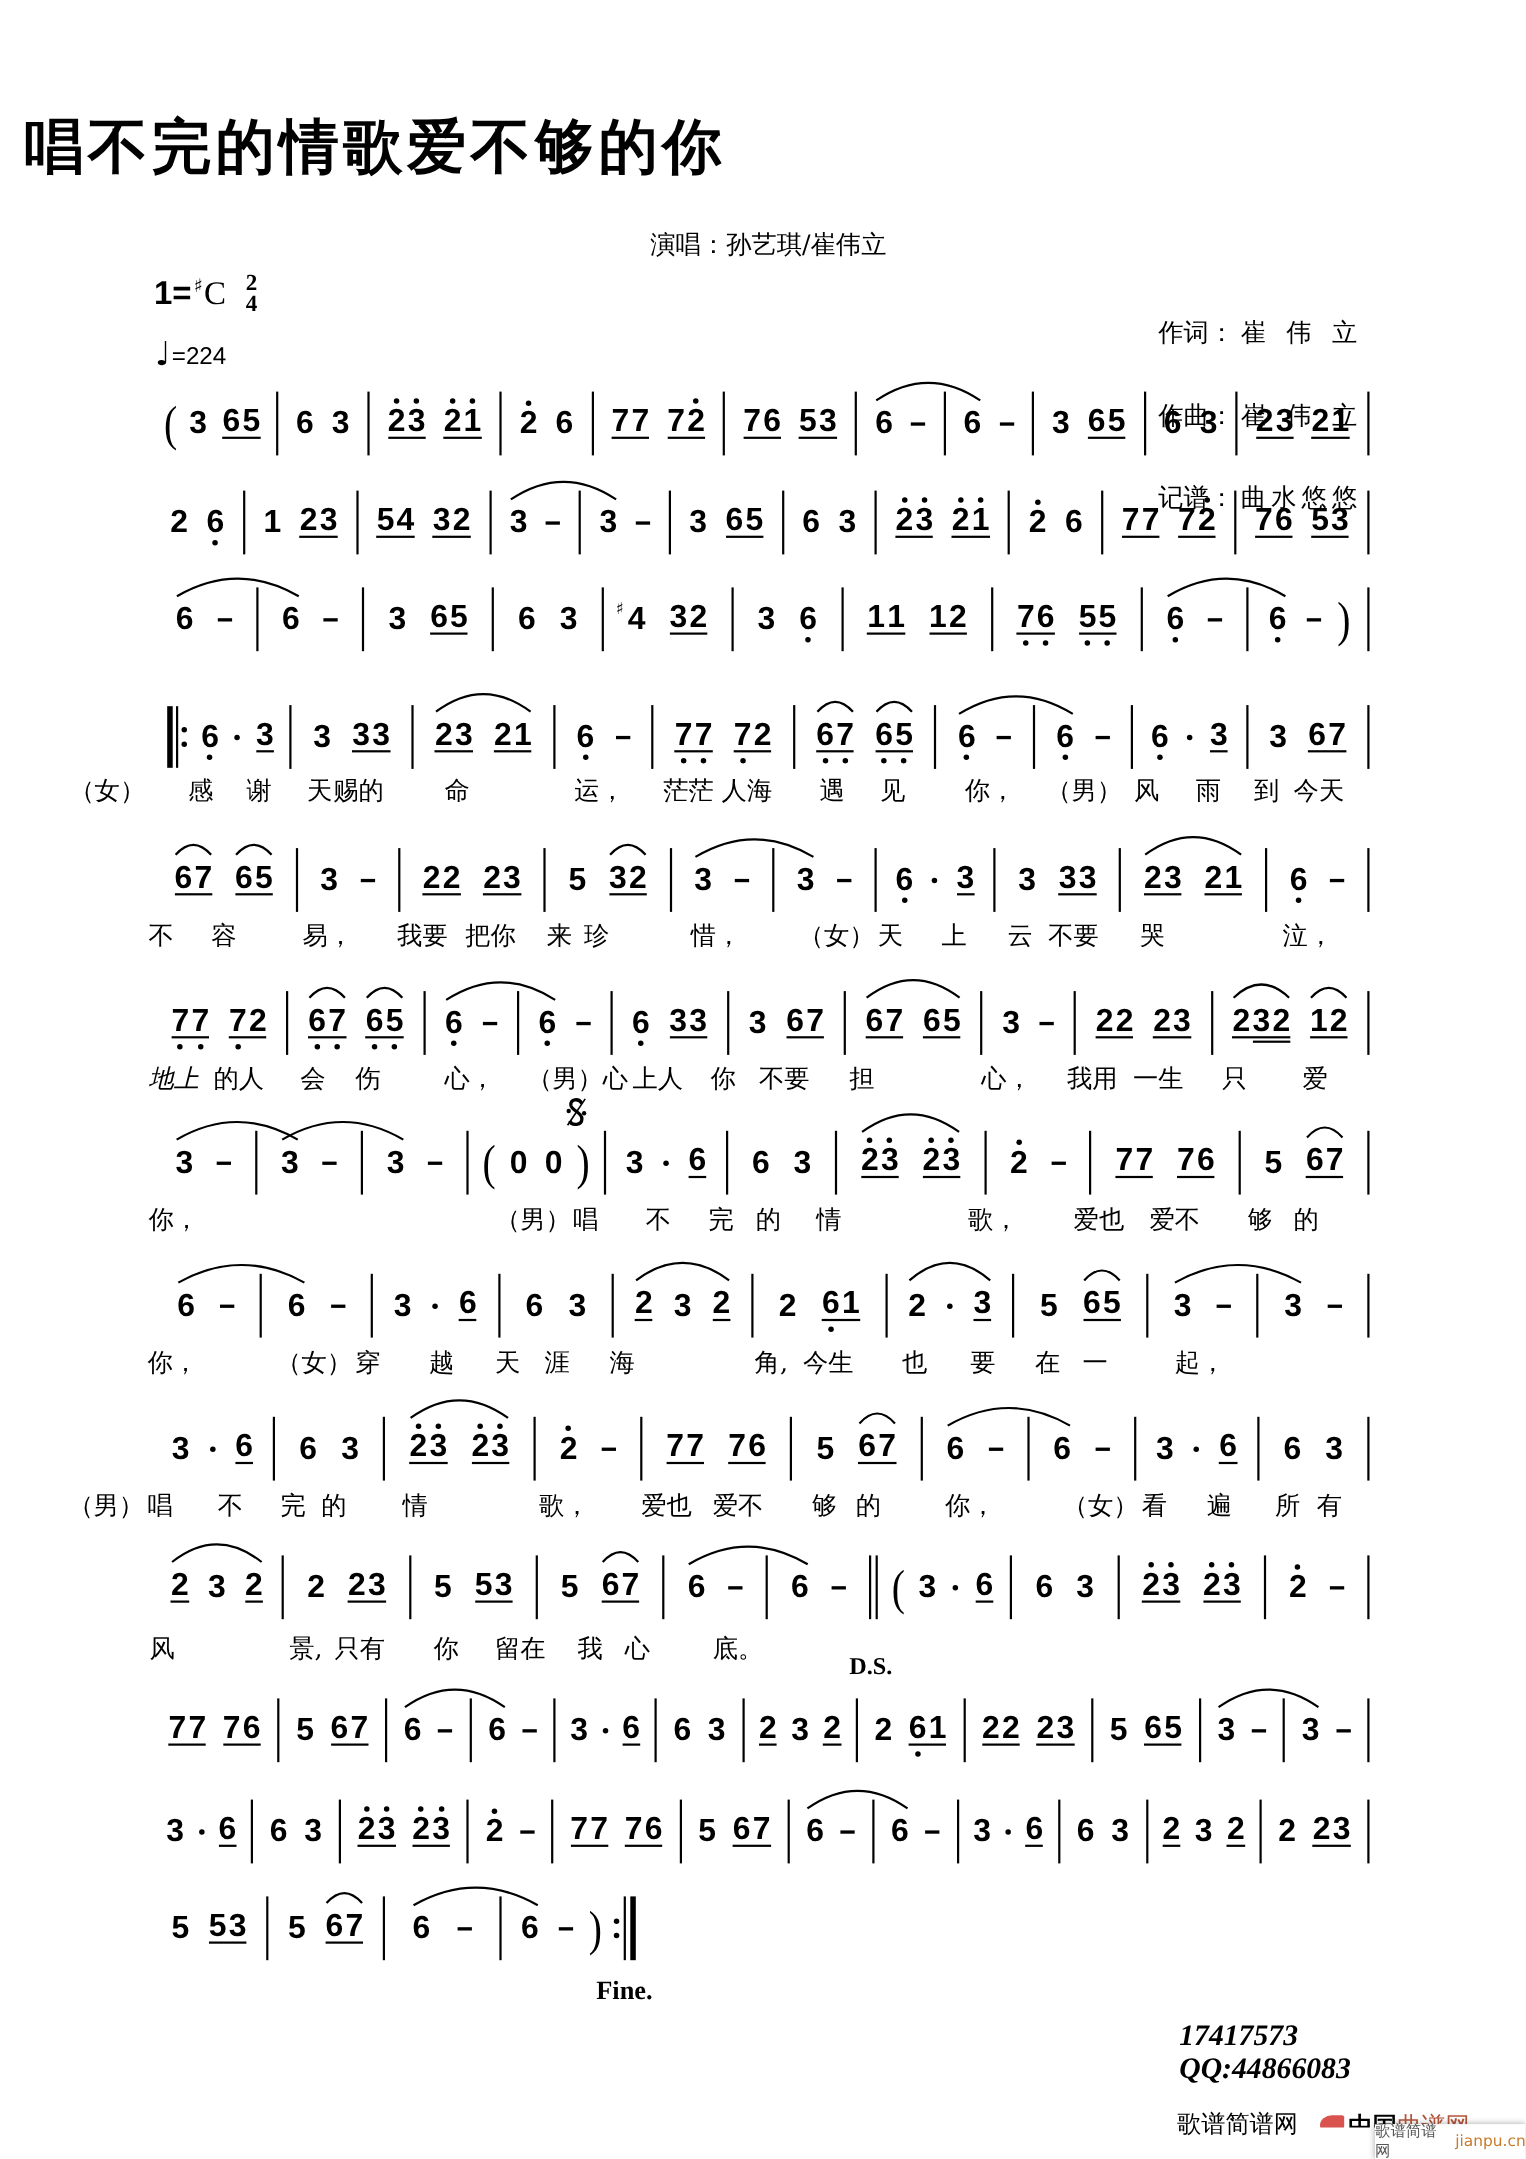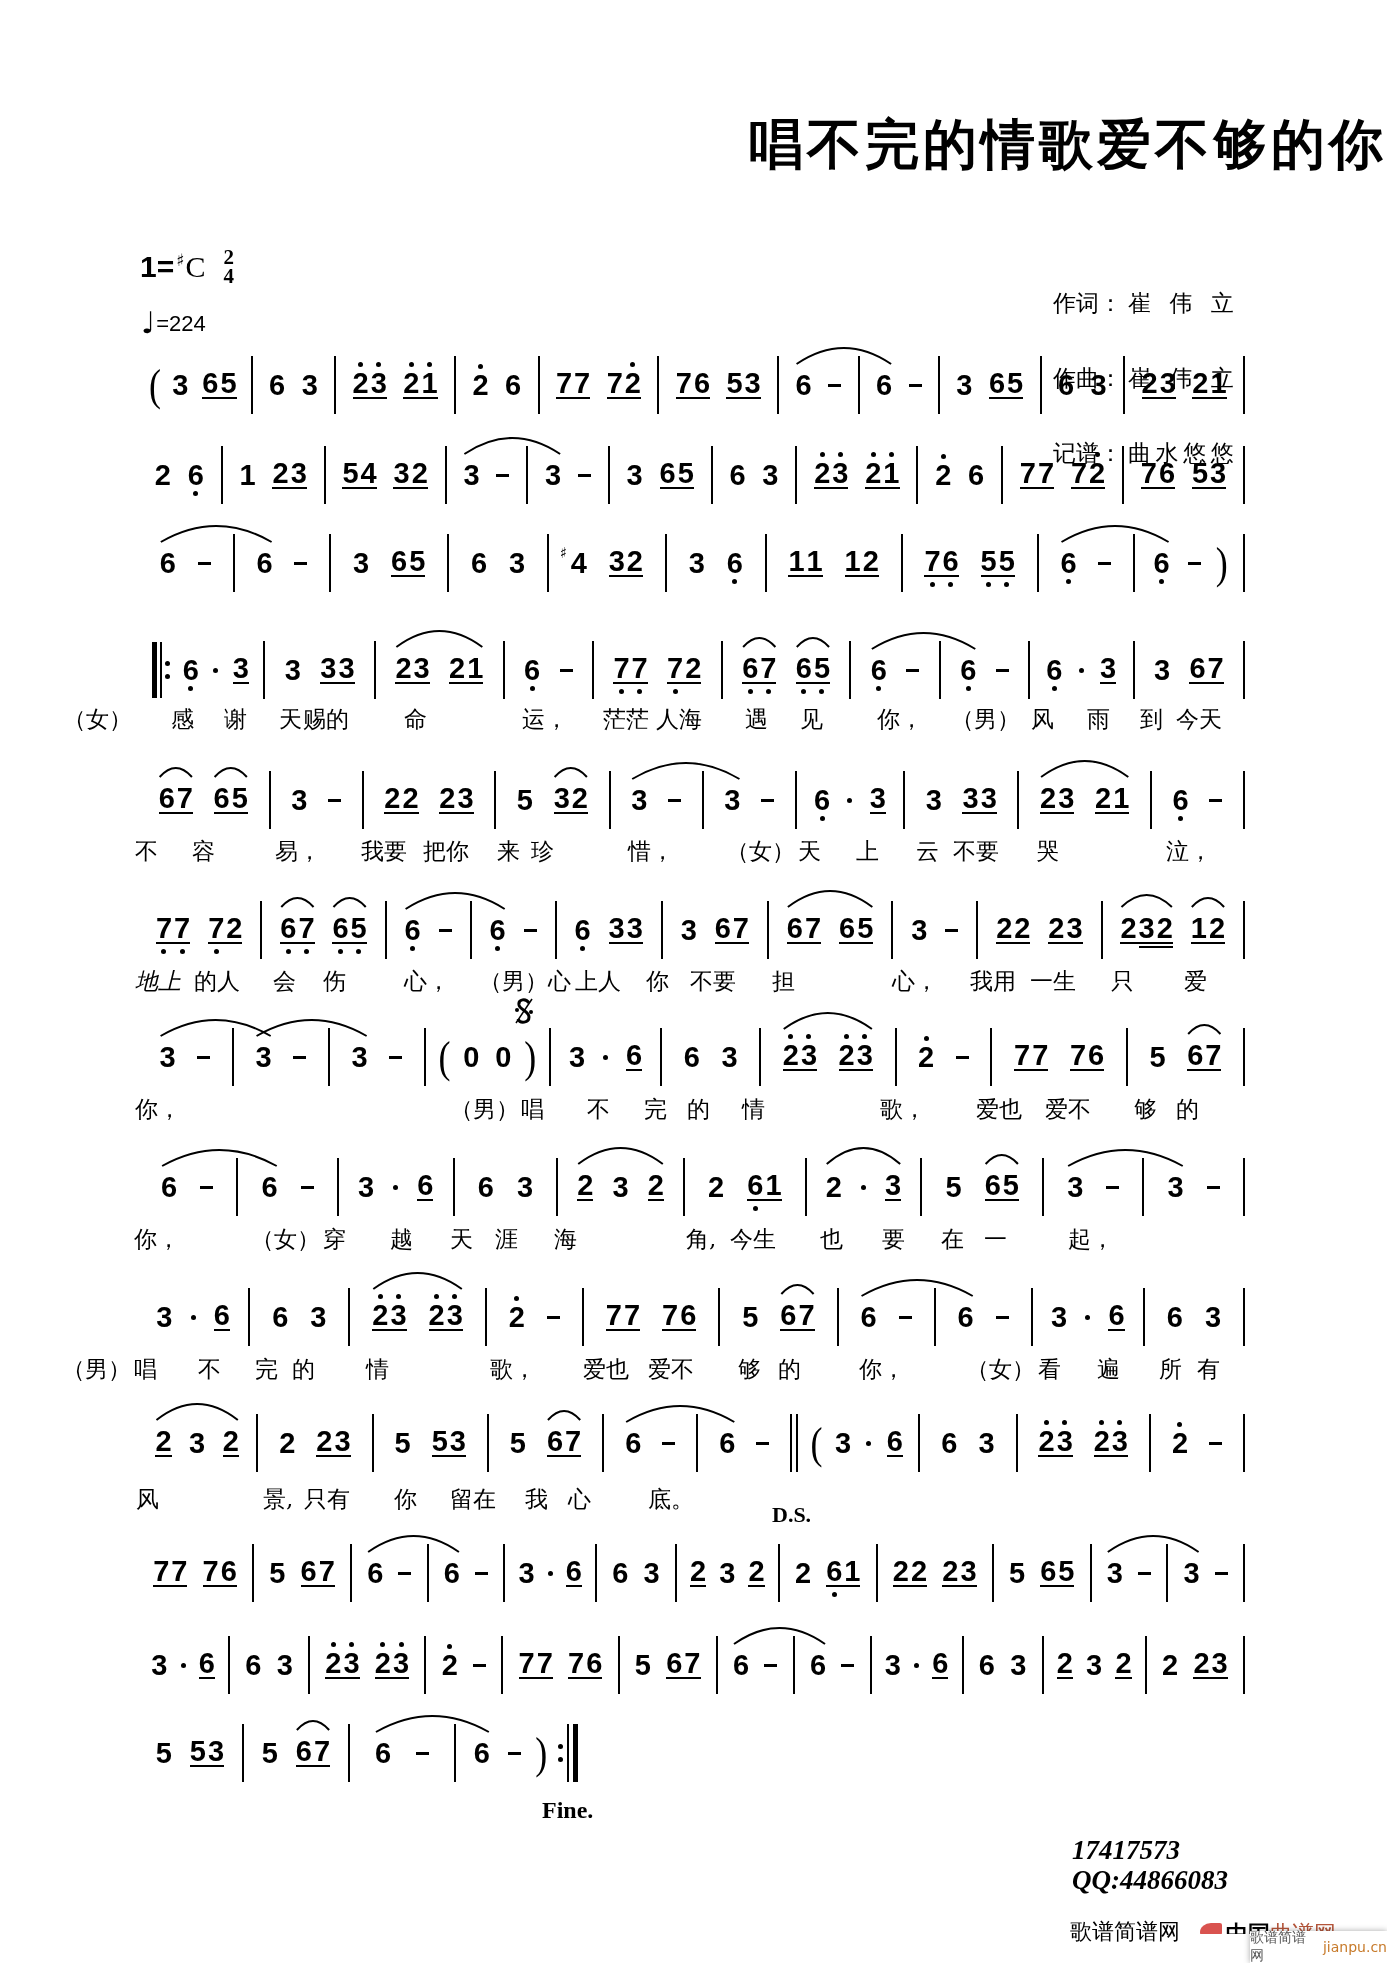--- a/index.html
+++ b/index.html
@@ -1,18 +1,18 @@
 <!DOCTYPE html>
 <html><head>
 <meta charset="utf-8">
 <style>
   html,body{margin:0;padding:0;background:#fff;}
   #page{position:relative;width:1387px;height:1963px;background:#fff;overflow:hidden;color:#000;}
   .abs{position:absolute;}
-  .title{left:22px;width:1365px;top:112px;text-align:right;font:bold 54px "DejaVu Serif",serif;letter-spacing:4px;line-height:64px;}
+  .title{left:22px;width:1365px;top:101px;text-align:left;font:bold 54px "DejaVu Serif",serif;letter-spacing:4px;line-height:64px;}
   .performer{left:10px;width:1377px;top:209px;text-align:center;font:23px "DejaVu Serif",serif;line-height:28px;}
   .key{left:140px;top:248px;display:flex;align-items:center;font:bold 30px "Liberation Sans",sans-serif;line-height:36px;}
   .key .ksharp{font:normal 17px "DejaVu Sans",sans-serif;align-self:flex-start;margin:2px 0 0 2px;}
   .key .knote{font:normal 30px "Liberation Serif",serif;margin-left:1px;}
   .key .tsig{display:inline-flex;flex-direction:column;align-items:center;margin-left:18px;font:bold 21px "Liberation Serif",serif;line-height:19px;}
   .tempo{left:141px;top:308px;font:22px "Liberation Sans",sans-serif;line-height:28px;display:flex;align-items:flex-end;}
   .tempo .tsym{font:30px "DejaVu Sans",sans-serif;line-height:30px;margin-right:1px;}
   .credits{left:1053px;top:244px;font:23px "DejaVu Serif",serif;line-height:31px;}
   .credits .cl{display:inline-block;margin-top:44px;}
   .credits .cv{display:inline-block;width:4.6em;text-align:justify;text-align-last:justify;margin-left:6px;}
@@ -60,20 +60,21 @@
   .wm{left:1250px;top:1931px;width:137px;height:32px;background:#fff;box-shadow:0 0 6px rgba(0,0,0,.35);display:flex;align-items:center;justify-content:center;gap:5px;font:14px "DejaVu Sans",sans-serif;}
   .wm .wcn{color:#555;}
   .wm .wurl{color:#c77a2a;}
 </style>
 </head>
 <body>
 
 <div id="page">
 
   <div class="abs title">唱不完的情歌爱不够的你</div>
+  <div class="abs performer">演唱：孙艺琪/崔伟立</div>
 
   <div class="abs key">
     <span>1=</span>
     <span class="ksharp">♯</span>
     <span class="knote">C</span>
     <span class="tsig">
       <span>2</span>
       <span>4</span>
     </span>
   </div>

